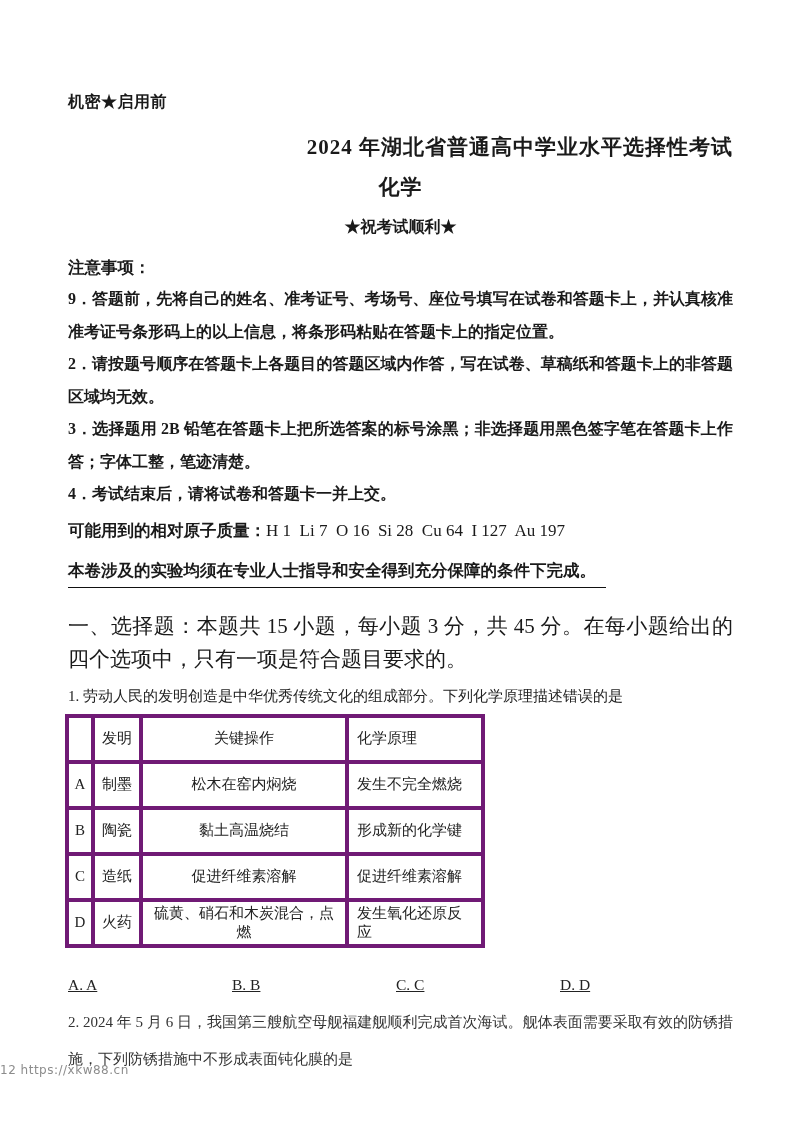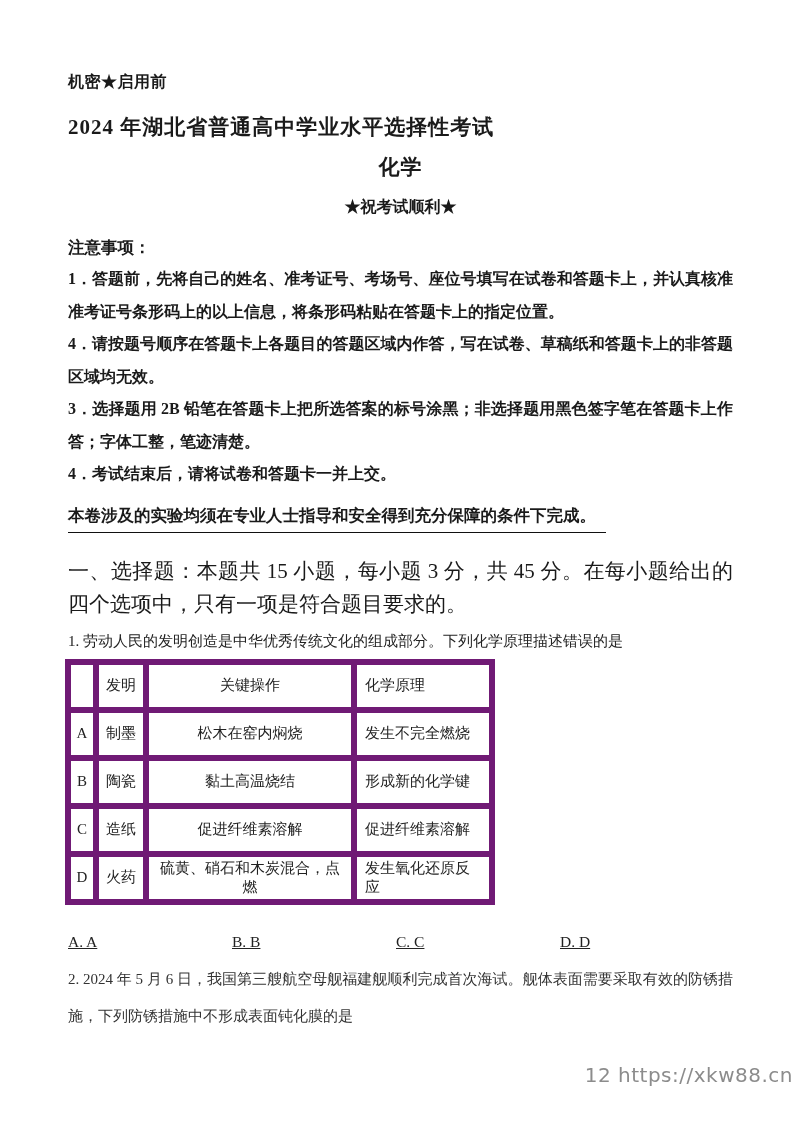--- a/index.html
+++ b/index.html
@@ -7,30 +7,30 @@
     width: 793px; height: 1122px;
     background: #ffffff;
     font-family: "Liberation Serif", "DejaVu Serif", serif;
     color: #1a1a1a;
     position: relative;
     overflow: hidden;
   }
   .page {
     box-sizing: border-box;
     width: 793px; height: 1122px;
-    padding: 72px 60px 0 68px;
+    padding: 92px 60px 0 68px;
     position: relative;
   }
   .classification {
     font-weight: 700;
     font-size: 16px;
     letter-spacing: 0.5px;
   }
   .title-line1 {
-    text-align: left;
+    text-align: right;
     font-weight: 700;
     font-size: 21px;
     margin-top: 20px;
     letter-spacing: 1px;
   }
   .title-line2 {
     text-align: center;
     font-weight: 700;
     font-size: 21px;
     margin-top: 12px;
@@ -98,21 +98,21 @@
     color: #222;
   }
   table.q1-table {
     border-collapse: collapse;
     margin-top: 7px;
     margin-left: -3px;
     font-size: 15px;
     color: #222;
   }
   table.q1-table td {
-    border: 6px solid #701a75;
+    border: 4px solid #701a75;
     height: 42px;
     padding: 0 8px;
     vertical-align: middle;
   }
   table.q1-table td.c0 { width: 18px; text-align: center; padding: 0 2px; }
   table.q1-table td.c1 { width: 36px; text-align: center; padding: 0 4px; }
   table.q1-table td.c2 { width: 186px; text-align: center; }
   table.q1-table td.c3 { width: 116px; text-align: left; }
   .options {
     display: flex;
@@ -126,23 +126,23 @@
     font-size: 15px;
     line-height: 37px;
     margin-top: 10px;
     text-align: justify;
     color: #333;
   }
   .footer {
     position: absolute;
     left: 0; right: 0;
     top: 1063px;
-    text-align: right;
+    text-align: left;
     font-family: "DejaVu Sans", "Liberation Sans", sans-serif;
-    font-size: 20px;
+    font-size: 12px;
     color: #8c8c8c;
     letter-spacing: 0.5px;
   }
 </style>
 </head>
 <body>
 
 <div class="page">
 
   <div class="classification">机密★启用前</div>
@@ -150,26 +150,29 @@
   <div class="title-line1">2024 年湖北省普通高中学业水平选择性考试</div>
 
   <div class="title-line2">化学</div>
 
 
   <div class="wish">★祝考试顺利★</div>
 
   <div class="notice-title">注意事项：</div>
 
   <div class="notices">
-    <p>1．答题前，先将自己的姓名、准考证号、考场号、座位号填写在试卷和答题卡上，并认真核准准考证号条形码上的以上信息，将条形码粘贴在答题卡上的指定位置。</p>
-    <p>4．请按题号顺序在答题卡上各题目的答题区域内作答，写在试卷、草稿纸和答题卡上的非答题区域均无效。</p>
+    <p>9．答题前，先将自己的姓名、准考证号、考场号、座位号填写在试卷和答题卡上，并认真核准准考证号条形码上的以上信息，将条形码粘贴在答题卡上的指定位置。</p>
+    <p>2．请按题号顺序在答题卡上各题目的答题区域内作答，写在试卷、草稿纸和答题卡上的非答题区域均无效。</p>
     <p>3．选择题用 2B 铅笔在答题卡上把所选答案的标号涂黑；非选择题用黑色签字笔在答题卡上作答；字体工整，笔迹清楚。</p>
     <p>4．考试结束后，请将试卷和答题卡一并上交。</p>
   </div>
 
+  <div class="masses">
+    <span class="label">可能用到的相对原子质量：</span><span class="values">H 1  Li 7  O 16  Si 28  Cu 64  I 127  Au 197</span>
+  </div>
 
   <div class="safety">
     <span class="underlined">本卷涉及的实验均须在专业人士指导和安全得到充分保障的条件下完成。</span>
   </div>
 
   <div class="section-heading">一、选择题：本题共 15 小题，每小题 3 分，共 45 分。在每小题给出的四个选项中，只有一项是符合题目要求的。</div>
 
   <div class="q1-text">1. 劳动人民的发明创造是中华优秀传统文化的组成部分。下列化学原理描述错误的是</div>
 
   <table class="q1-table">

